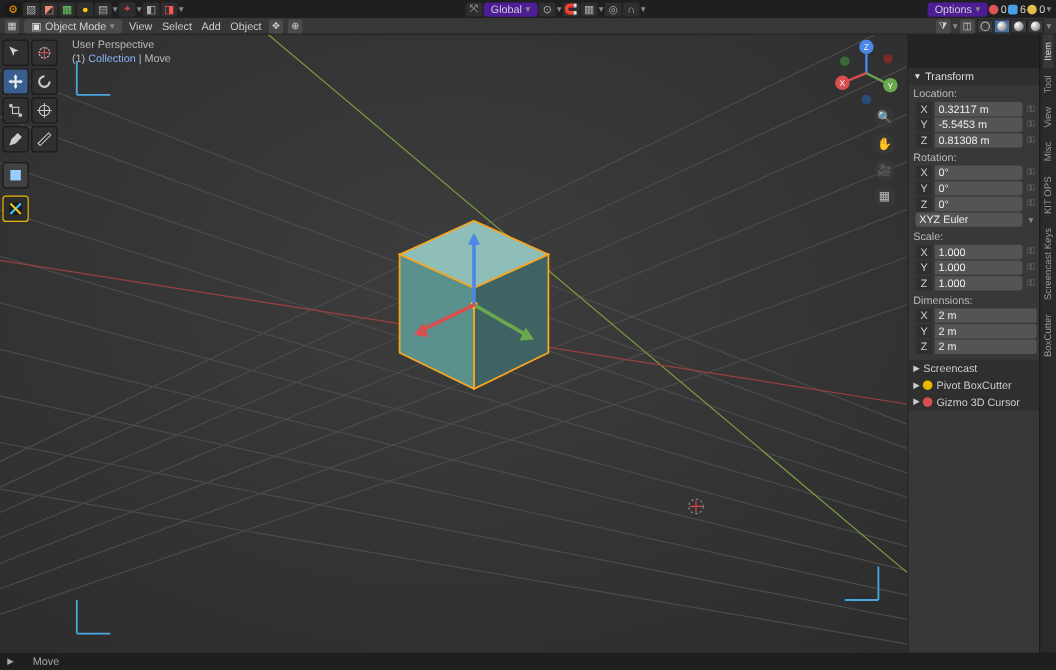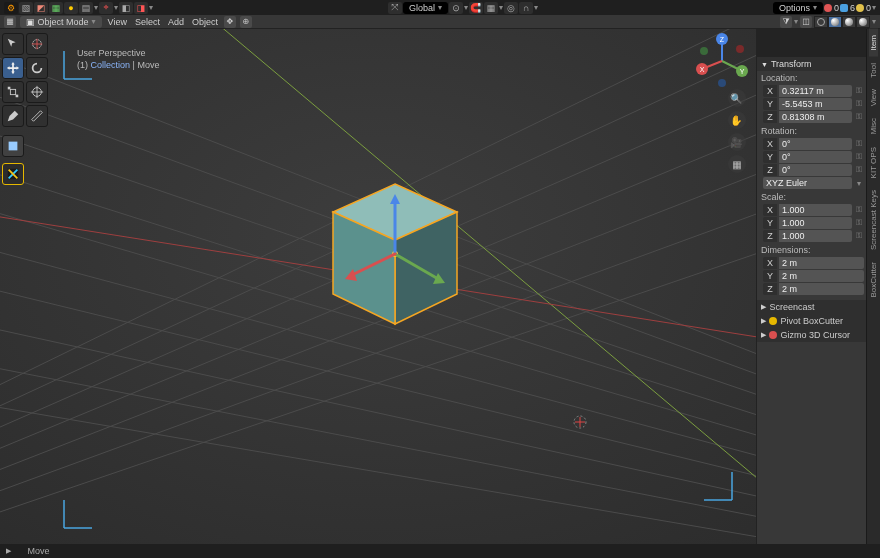--- a/index.html
+++ b/index.html
@@ -2,21 +2,21 @@
 <html><head>
 <meta charset="utf-8">
 <style>
   * { margin: 0; padding: 0; box-sizing: border-box; font-family: sans-serif; user-select: none; }
   html, body { width: 880px; height: 558px; background: #232323; color: #cfcfcf; font-size: 10px; overflow: hidden; }
 
   
   .topbar { height: 15px; background: #1f1f1f; display: flex; align-items: center; padding: 0 4px; gap: 2px; }
   .topbar .seg { display: flex; align-items: center; gap: 1px; }
   .topbar .tb-btn { width: 14px; height: 12px; background: #2e2e2e; border-radius: 2px; display:flex; align-items:center; justify-content:center; font-size:9px; color:#aaa; }
-  .topbar .pill { height:12px; padding:0 6px; background:#000000; border-radius:3px; display:flex; align-items:center; font-size:9px; gap:3px;}
+  .topbar .pill { height:12px; padding:0 6px; background:#4c1d95; border-radius:3px; display:flex; align-items:center; font-size:9px; gap:3px;}
   .topbar .spacer { flex:1; }
   .topbar .stat { display:flex; align-items:center; gap:2px; font-size:9px;}
   .stat-dot{width:8px;height:8px;border-radius:50%;}
   .chev{font-size:8px;color:#888;}
 
   
   .headerbar { height: 14px; background:#373737; display:flex; align-items:center; padding:0 4px; gap:4px; border-bottom:1px solid #222;}
   .headerbar .mode { background:#4a4a4a; height:12px; padding:0 6px; border-radius:3px; display:flex; align-items:center; font-size:9px; gap:3px;}
   .headerbar .menu-item{font-size:9px; color:#ccc; padding:0 2px;}
   .headerbar .sq { width:12px;height:12px;background:#4a4a4a;border-radius:2px;display:flex;align-items:center;justify-content:center;font-size:8px;}
@@ -38,21 +38,21 @@
 
   
   .lefttools{position:absolute; left:2px; top:4px; width:46px; display:flex; flex-wrap:wrap; gap:2px; z-index:5;}
   .lefttools .tool{width:22px;height:22px;background:#303030;border-radius:3px;display:flex;align-items:center;justify-content:center;border:1px solid #1a1a1a;}
   .lefttools .tool.active{background:#3a5f8f;}
   .lefttools .tool.full{width:22px;}
   .lefttools .tool svg{width:14px;height:14px;}
   .lefttools .tool.xform{background:#2c2c2c;border:1px solid #e6b800;}
 
   
-  .vp-info{position:absolute;left:60px;top:18px;font-size:9px;color:#bbb;line-height:12px;margin-left:17px;}
+  .vp-info{position:absolute;left:60px;top:2px;font-size:9px;color:#bbb;line-height:12px;}
   .vp-info a{color:#8ab4f8; }
   .nav-gizmo{position:absolute; right:6px; top:4px; width:56px; height:56px; z-index:4;}
   .nav-btns{position:absolute; right:10px; top:60px; display:flex; flex-direction:column; gap:4px; z-index:4;}
   .nav-btns .nb{width:18px;height:18px;border-radius:50%;background:rgba(60,60,60,.5);display:flex;align-items:center;justify-content:center;color:#bbb;font-size:10px;}
   .axis-widget{position:absolute;width:36px;height:36px;pointer-events:none;}
   .axis-widget.bl{left:60px;bottom:12px;}
   .axis-widget.br{right:20px;bottom:40px;}
   .axis-widget.tl{left:60px;top:18px;}
 
   

